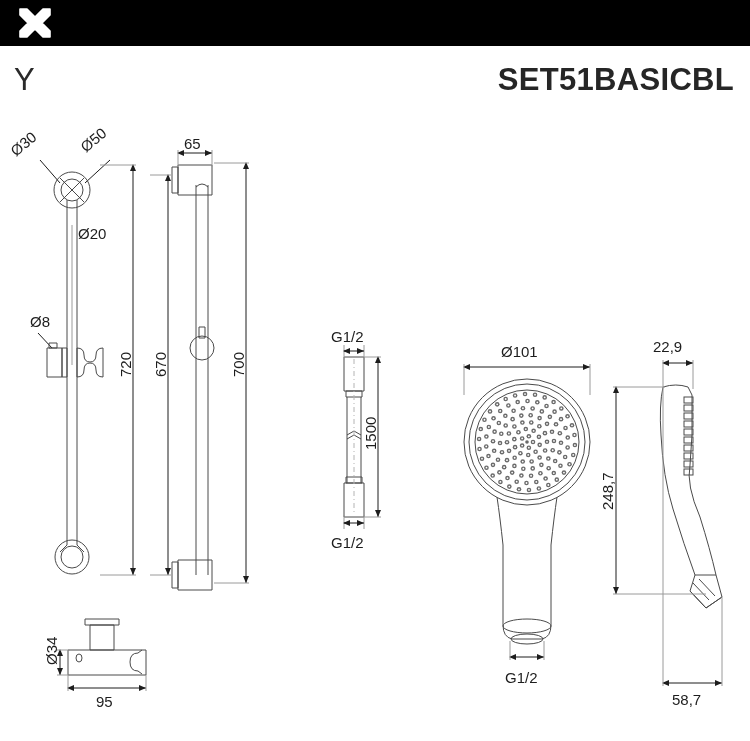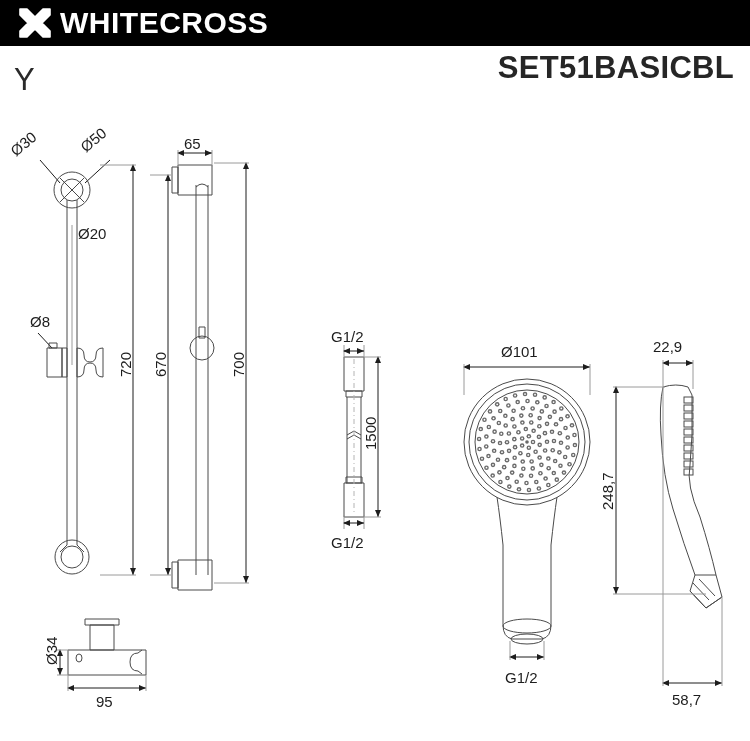--- a/index.html
+++ b/index.html
@@ -8,37 +8,36 @@
 
   
   #header{position:absolute;left:0;top:0;width:750px;height:46px;background:#000000;}
   #logo-mark{position:absolute;left:14px;top:6px;width:42px;height:34px;}
   #logo-text{position:absolute;left:60px;top:6px;height:34px;line-height:34px;
              font-size:30px;font-weight:bold;color:#ffffff;letter-spacing:0.5px;}
   #header-rule{position:absolute;left:0;top:46px;width:750px;height:3px;background:#ffffff;}
 
   
   #variant-label{position:absolute;left:14px;top:62px;font-size:31px;color:#2a2a2a;}
-  #product-code{position:absolute;right:16px;top:50px;font-size:31px;font-weight:bold;
+  #product-code{position:absolute;right:16px;top:62px;font-size:31px;font-weight:bold;
                 color:#262626;letter-spacing:0.3px;}
 
   
   #drawing{position:absolute;left:0;top:105px;width:750px;height:636px;}
   #drawing svg{display:block;}
 
   .dimtext{font-family:"Liberation Sans", sans-serif;font-size:15px;fill:#1d1d1d;}
 </style>
 </head>
 <body>
 
 <div id="header">
   <svg id="logo-mark" viewBox="0 0 42 34">
     <path d="M6 3 L13 3 L21 11 L29 3 L36 3 L36 9 L28 17 L36 25 L36 31 L29 31 L21 23 L13 31 L6 31 L6 25 L14 17 L6 9 Z" fill="#ffffff" stroke="#ffffff" stroke-width="1.6" stroke-linejoin="round"></path>
   </svg>
-  <div id="logo-text">WHITECROSS</div>
 </div>
 <div id="header-rule"></div>
 
 <div id="variant-label">Y</div>
 <div id="product-code">SET51BASICBL</div>
 
 <div id="drawing">
 <svg width="750" height="636" viewBox="0 0 750 636">
   <defs>
     <marker id="ar" markerWidth="8" markerHeight="8" refX="7" refY="3" orient="auto">

